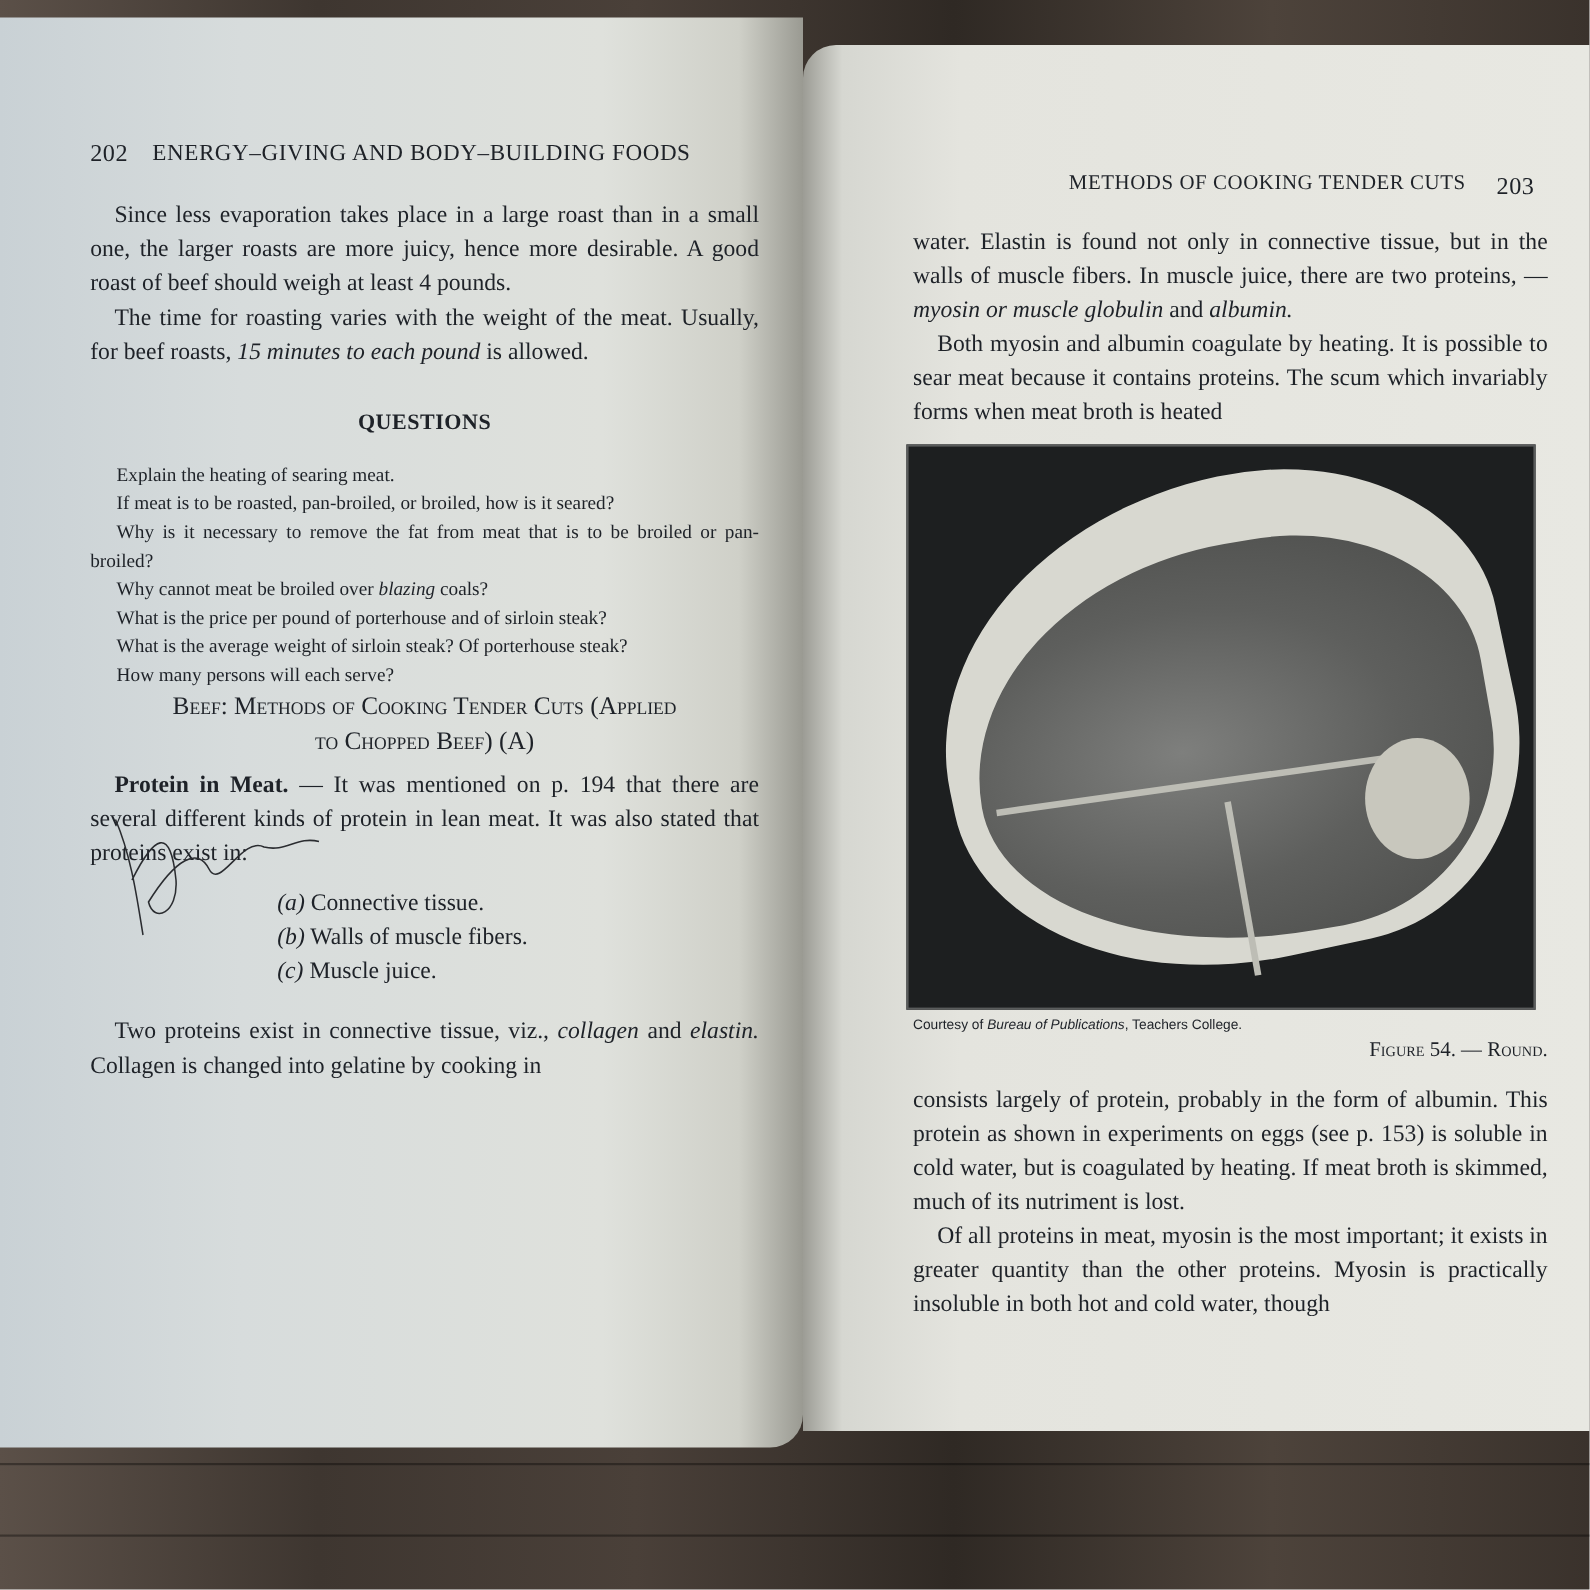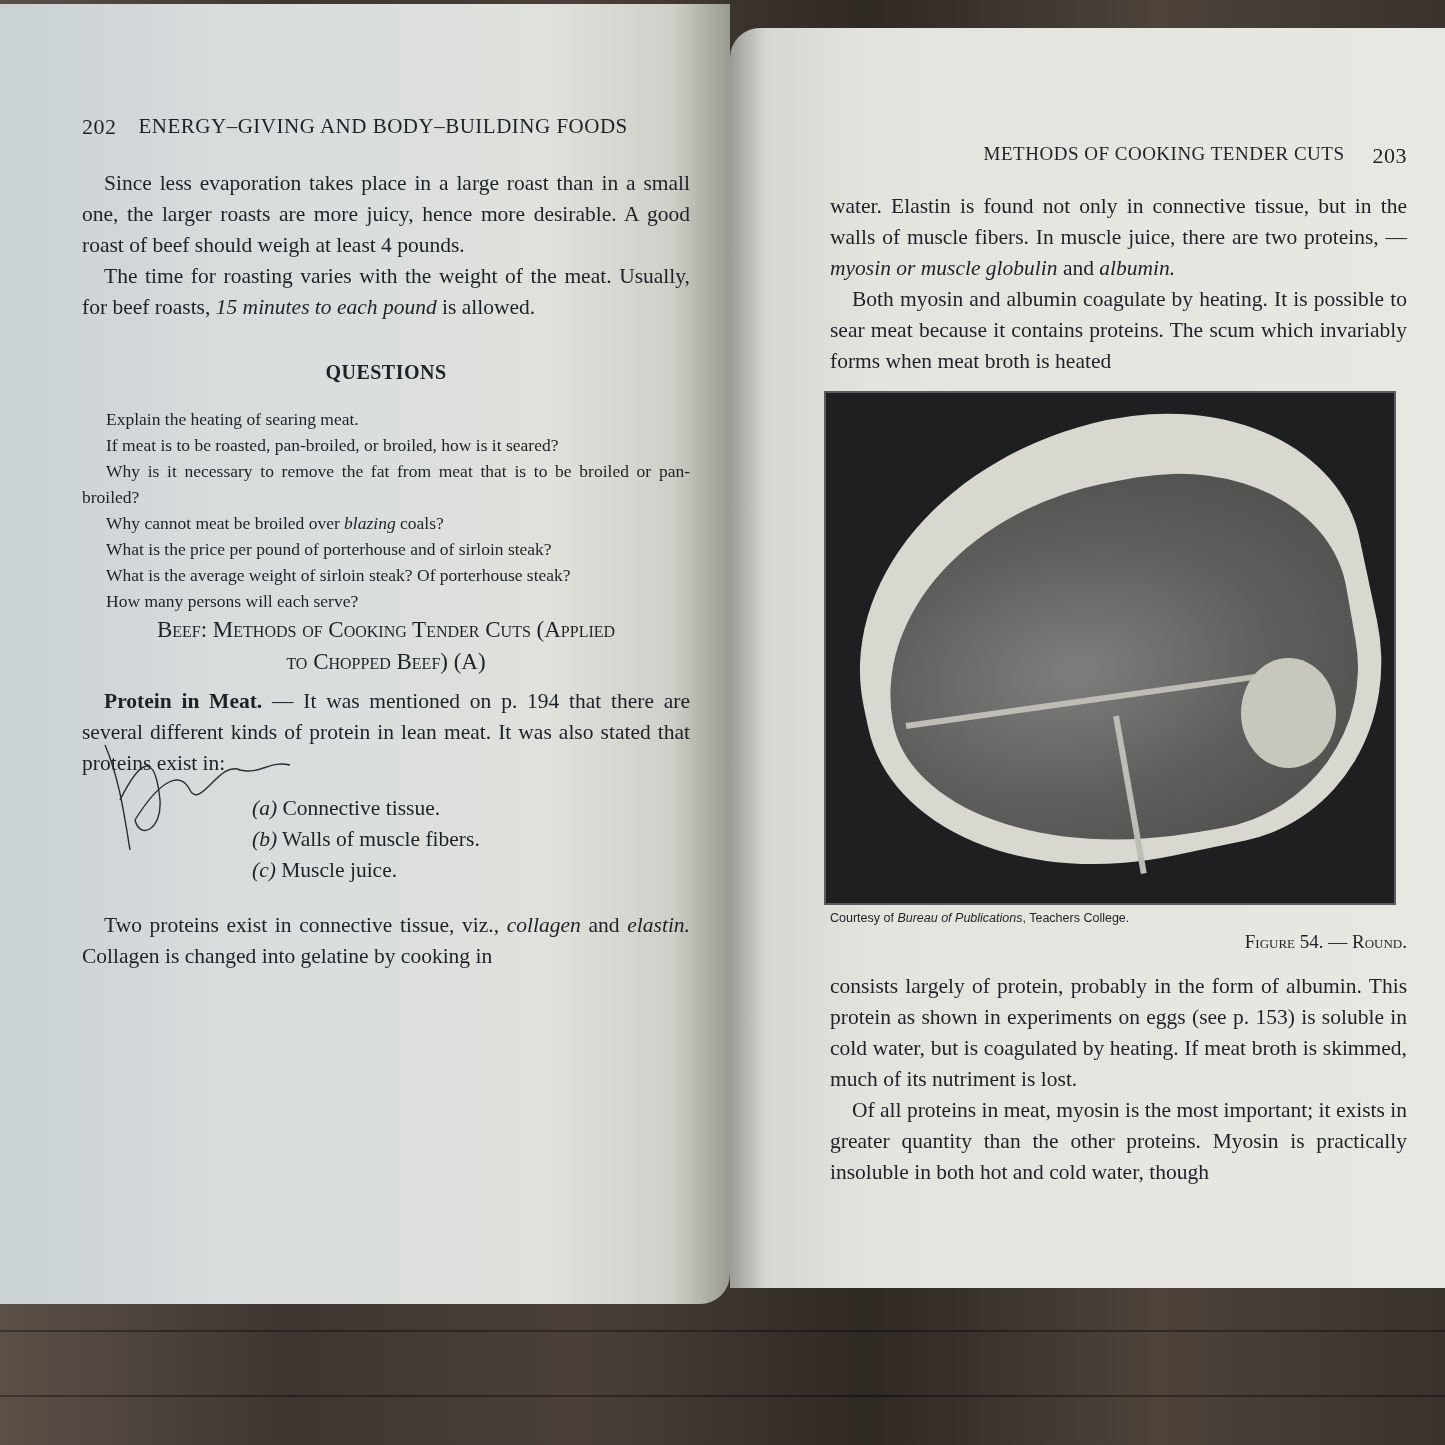--- a/index.html
+++ b/index.html
@@ -7,35 +7,35 @@
     width:1445px; height:1445px; overflow:hidden; position:relative;
     background: linear-gradient(90deg,#5b5048 0%,#3e3630 20%,#4a4039 40%,#2f2924 60%,#4d433b 80%,#3a322c 100%);
     font-family: "DejaVu Serif", "Liberation Serif", serif;
   }
   .wood-line { position:absolute; left:0; right:0; height:2px; background:rgba(0,0,0,0.35); }
   .page {
     position:absolute; box-sizing:border-box; color:#1e2228;
     font-family: "Liberation Serif", "DejaVu Serif", serif;
   }
   .page-left {
-    left:0; top:4px; width:730px; height:1300px;
+    left:0; top:16px; width:730px; height:1300px;
     background: linear-gradient(90deg,#c9d1d5 0%,#d7dcdc 30%,#dfe1dc 75%,#cfd0c8 92%,#9a9a92 100%);
     border-radius:0 0 30px 0;
     padding:110px 40px 0 82px;
   }
   .page-right {
-    left:730px; top:28px; width:715px; height:1260px;
+    left:730px; top:41px; width:715px; height:1260px;
     background: linear-gradient(90deg,#9c9c95 0%,#d6d7d1 5%,#e4e4de 20%,#e8e8e2 100%);
     border-radius:30px 0 0 0;
     padding:115px 38px 0 100px;
   }
   .run-head { display:flex; font-size:21px; letter-spacing:0.5px; margin-bottom:28px; }
   .run-head .pg { font-size:22px; margin-right:22px; }
   .page-right .run-head { justify-content:flex-end; font-size:19px; margin-bottom:22px; }
-  .page-right .run-head .pg { margin-left:28px; margin-right:0; }
+  .page-right .run-head .pg { margin-left:28px; margin-right:12px; }
   p { margin:0; font-size:21.5px; line-height:31px; text-align:justify; text-indent:22px; }
   p.noindent { text-indent:0; }
   .heading { text-align:center; font-weight:bold; font-size:20px; margin:38px 0 22px; letter-spacing:0.5px; }
   .questions p { font-size:17.5px; line-height:26px; text-indent:24px; }
   .lesson { text-align:center; font-weight:bold; font-size:21px; margin:92px 0 20px; letter-spacing:1px; }
   .subtitle { text-align:center; font-variant:small-caps; font-size:23px; line-height:32px; margin-bottom:8px; }
   .list { margin:14px 0 24px 170px; font-size:21.5px; line-height:31px; }
   .list div { margin:0; }
   i { font-style:italic; }
   .bold-run { font-weight:bold; }

